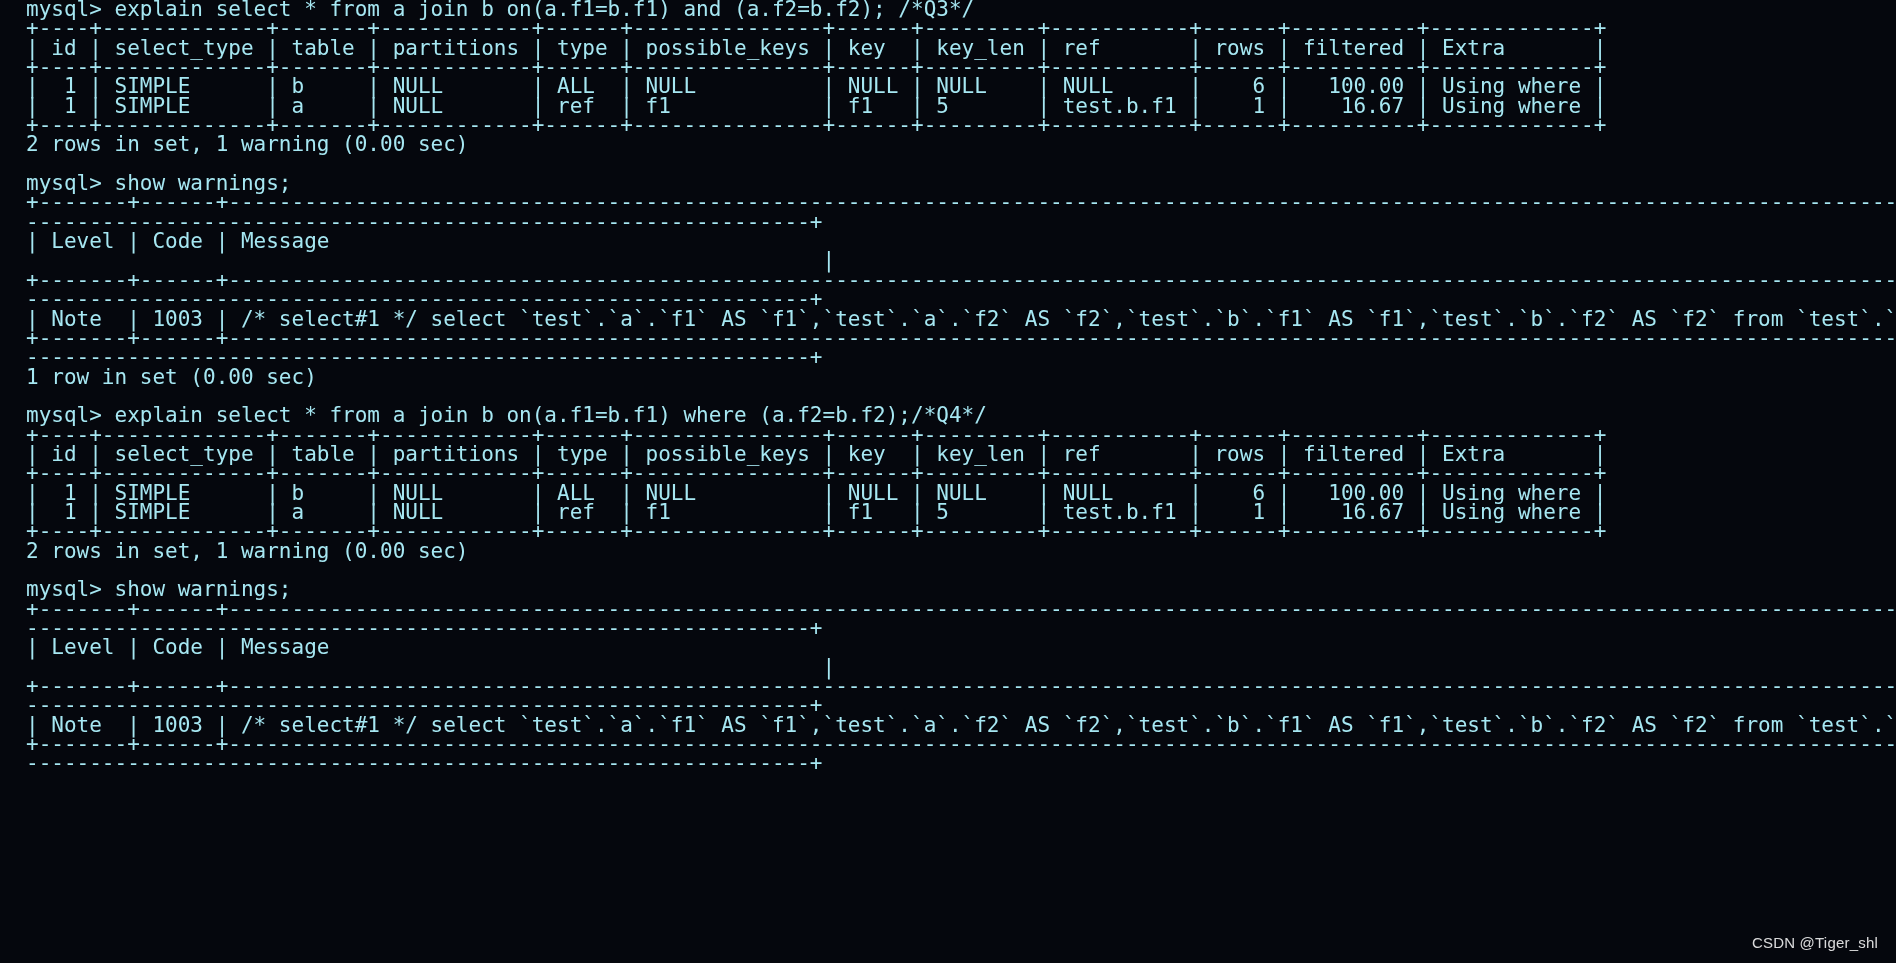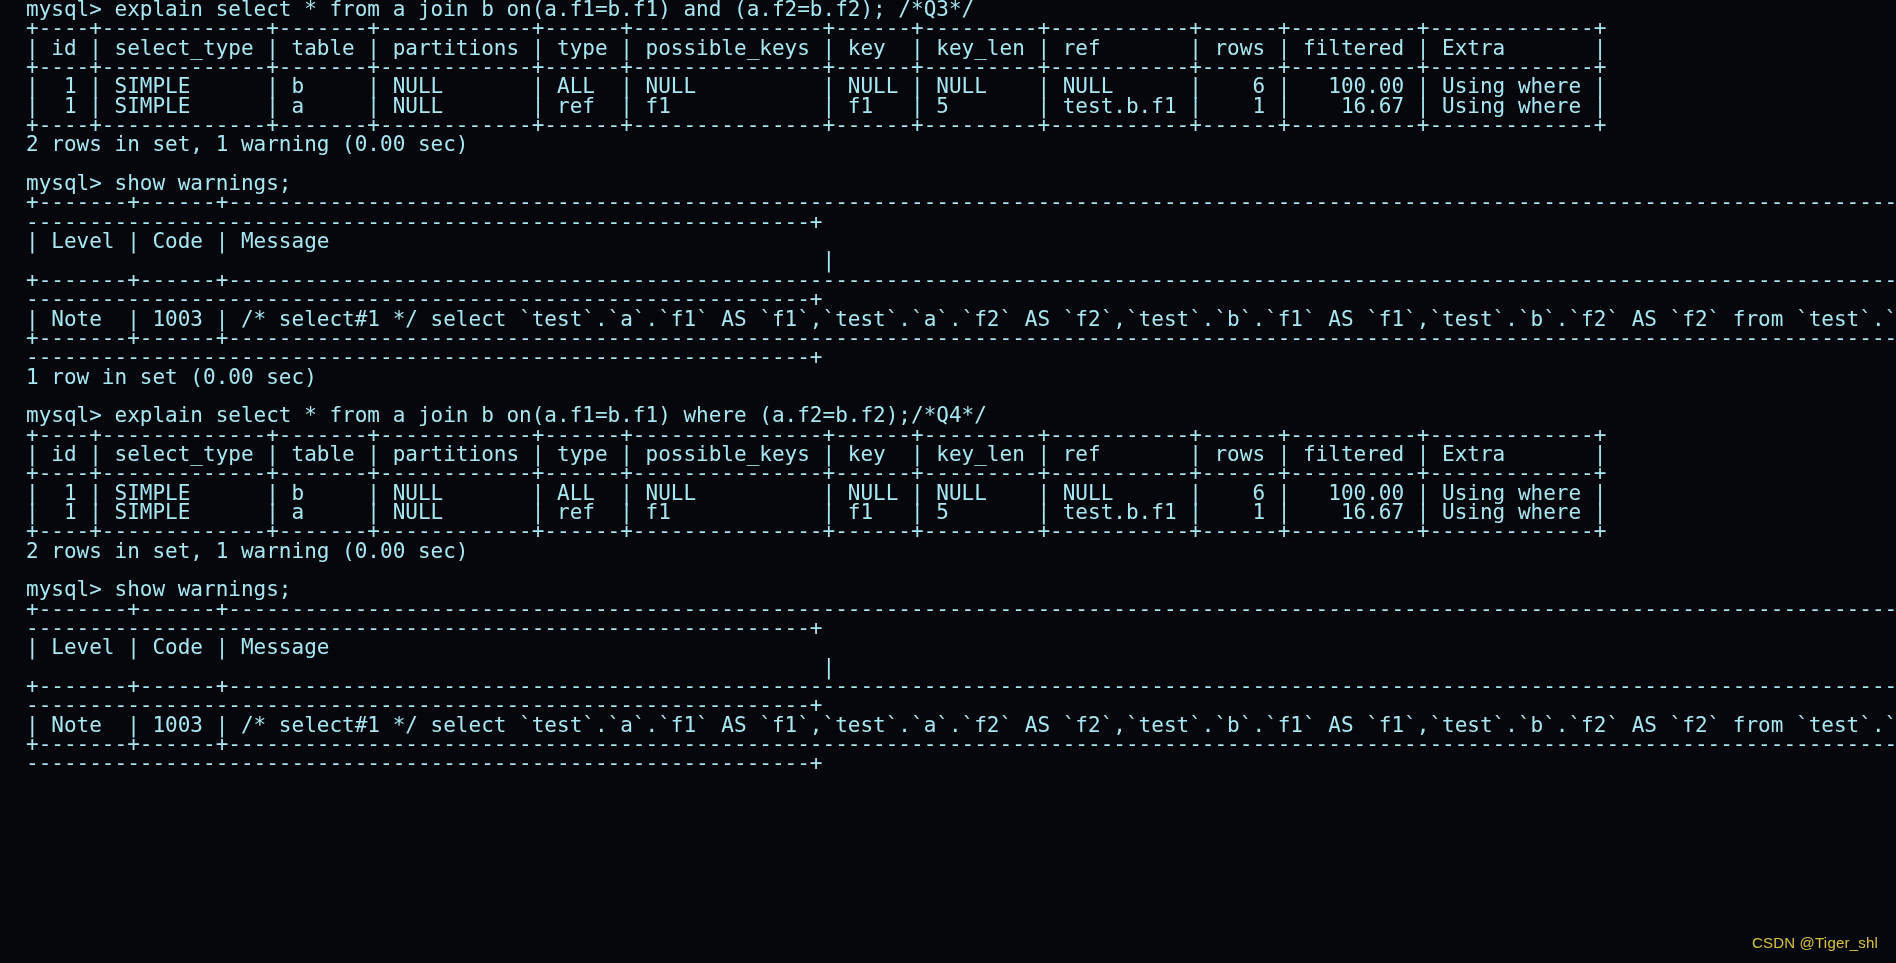--- a/index.html
+++ b/index.html
@@ -36,21 +36,21 @@
     white-space: pre;
     height: 19.35px;
     display: block;
     font-family: "DejaVu Sans Mono", "Liberation Mono", monospace;
   }
   .tline.blank { color: transparent; }
   #watermark {
     position: absolute;
     right: 18px;
     bottom: 12px;
-    color: #fde047;
+    color: #ffffff;
     font-family: "Liberation Sans", sans-serif;
     font-size: 15px;
     letter-spacing: 0.2px;
     opacity: 0.85;
     margin-top: 8px;
   }
 </style>
 </head>
 <body>
 

